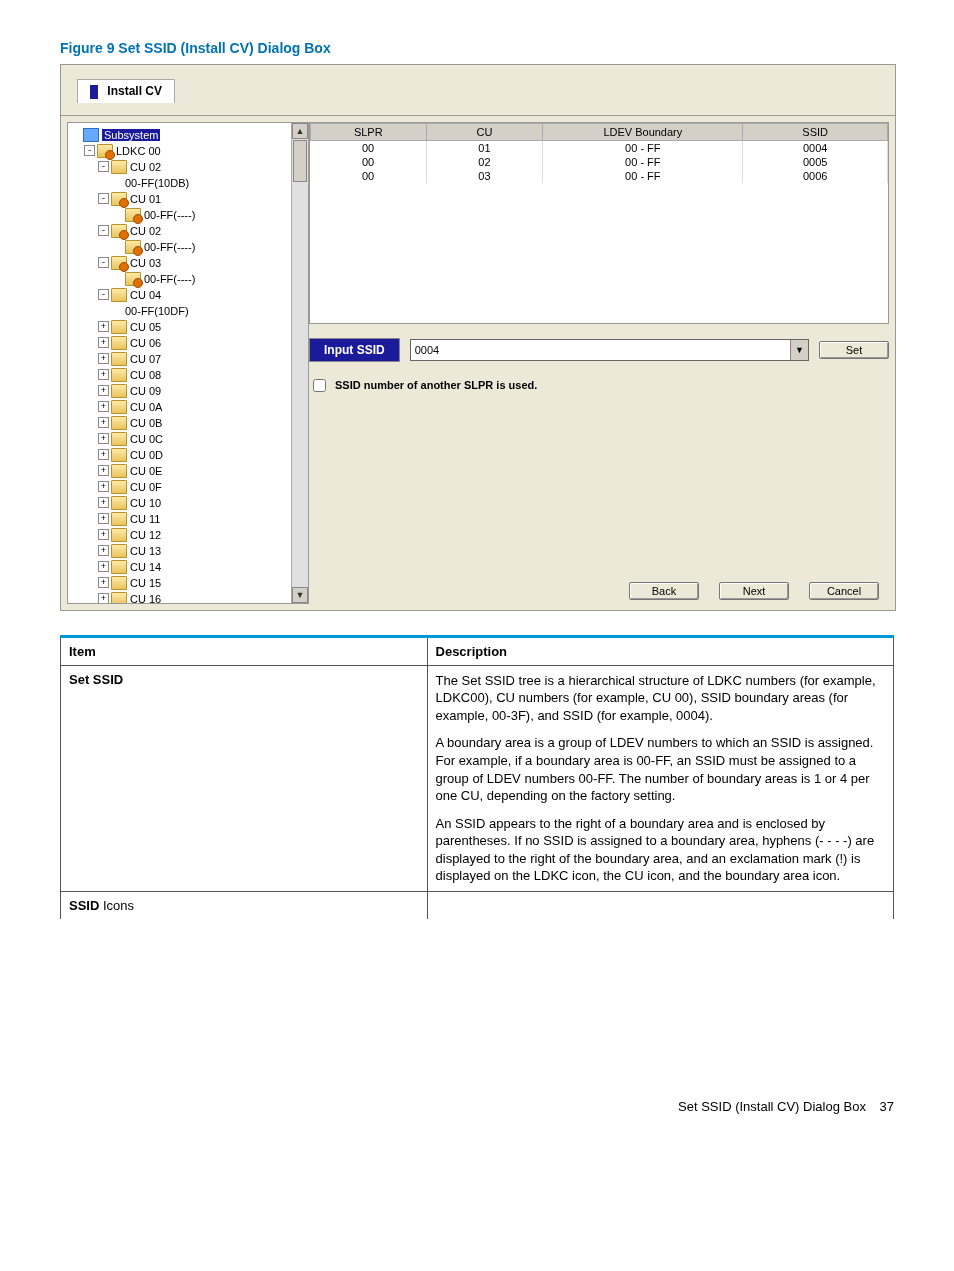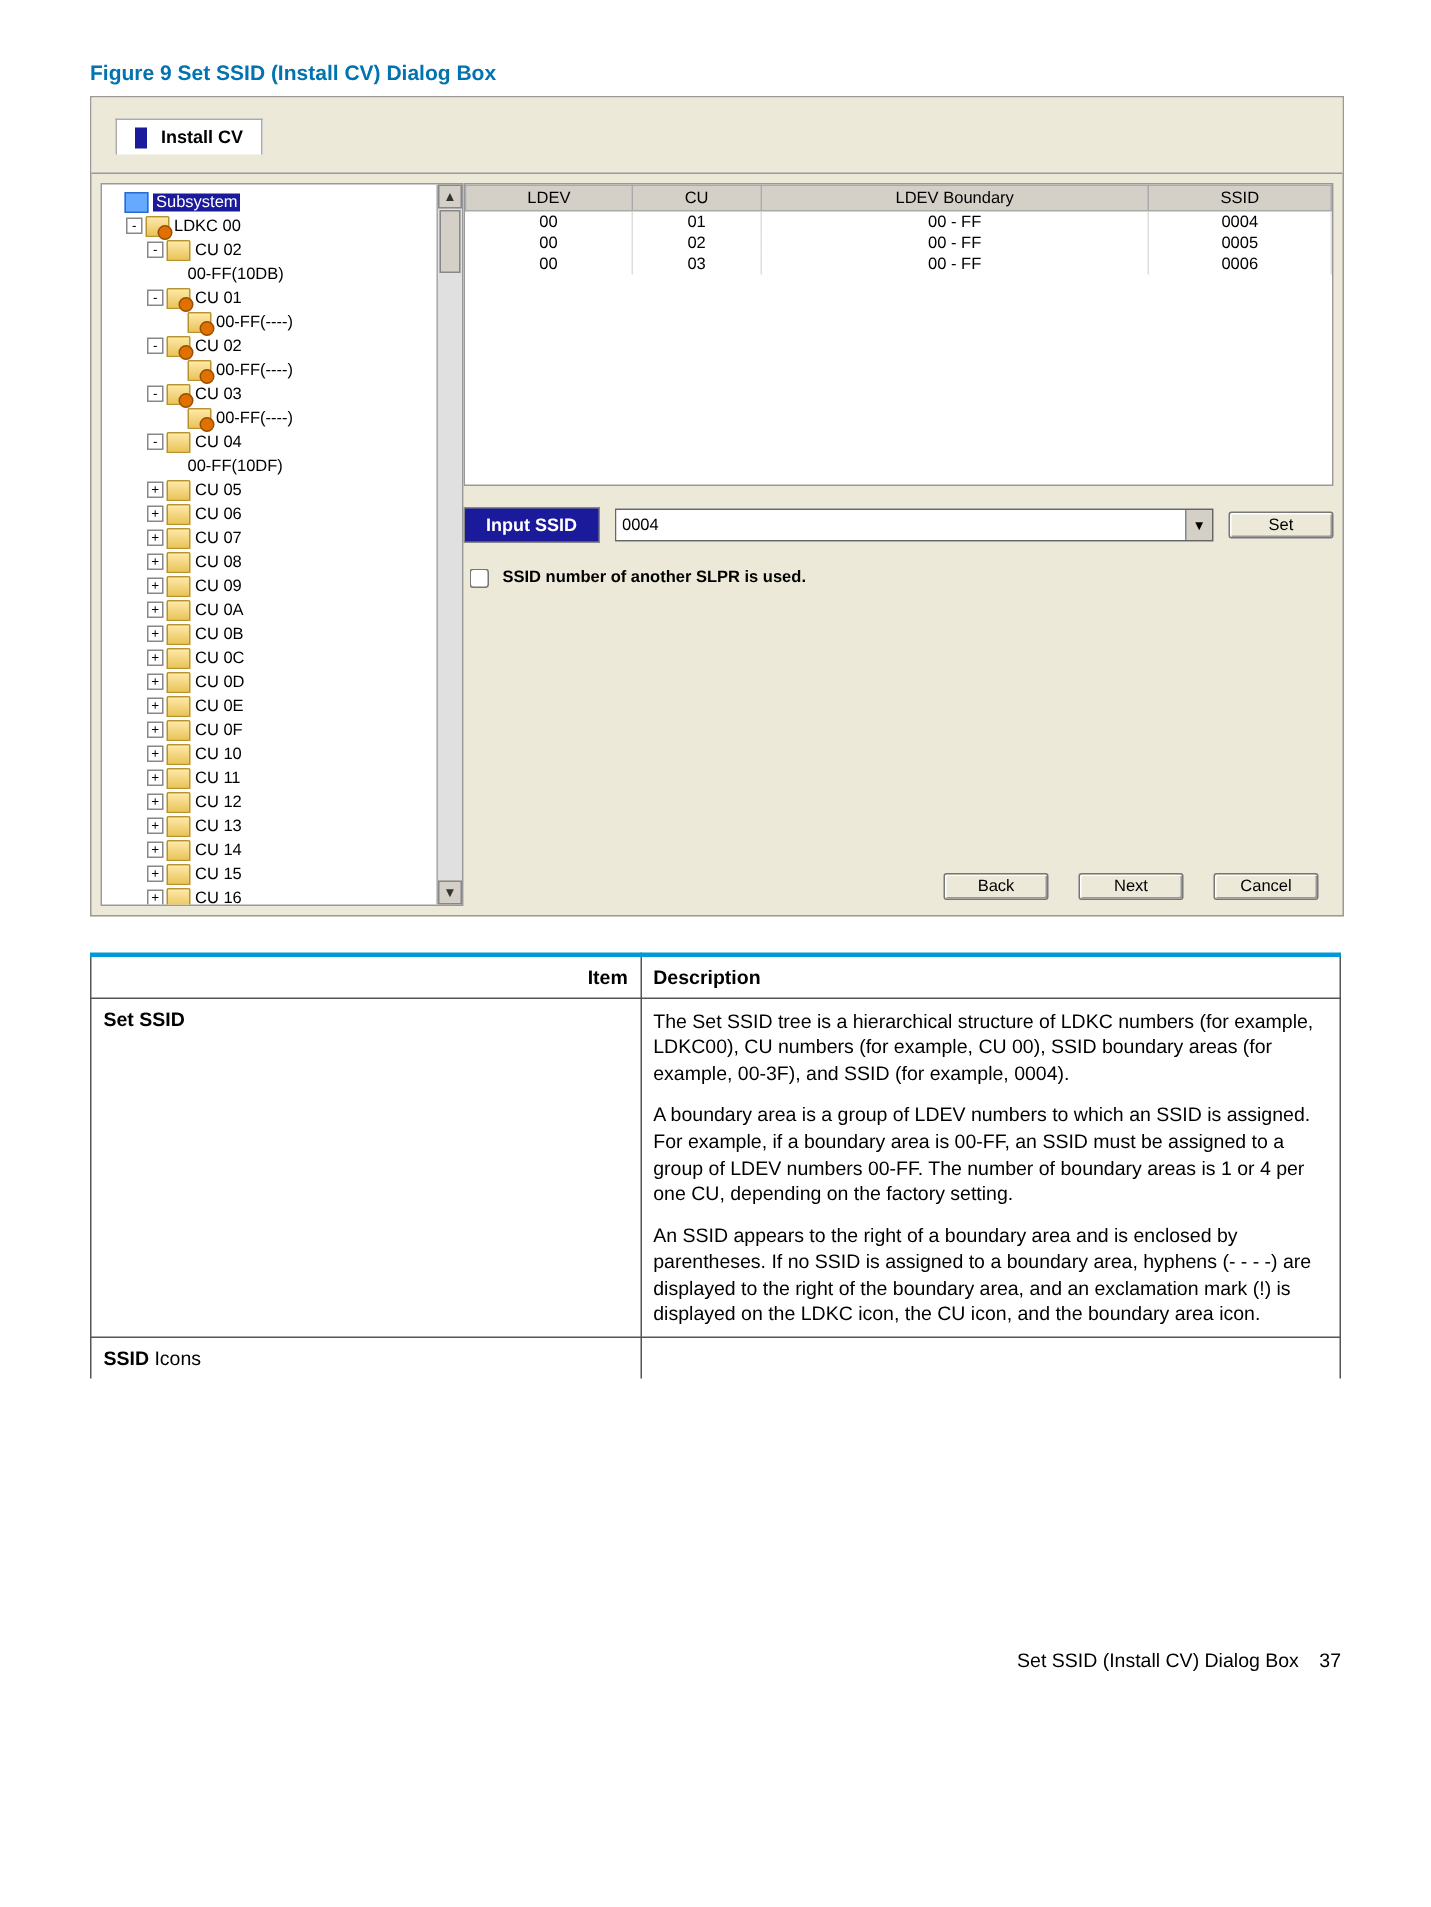--- a/index.html
+++ b/index.html
@@ -156,21 +156,21 @@
     font-size:11px;
   }
   .grid th {
     background:#d4d0c8;
     border:1px solid #aaa;
     padding:2px 4px;
     font-weight:normal;
   }
   .grid td {
     border-right:1px solid #ddd;
-    padding:1px 8px;
+    padding:1px 19px;
     text-align:center;
   }
   .input-row {
     display:flex;
     align-items:center;
     gap:10px;
     margin-top:14px;
   }
   .input-ssid-label {
     background:#1a1a9a;
@@ -454,21 +454,21 @@
         <div class="thumb" style="top:17px;height:40px;"></div>
         <div class="arrow" style="position:absolute;bottom:0;left:0;right:0;">▼</div>
       </div>
     </div>
 
     <div class="right-panel">
       <div class="grid">
         <table>
           <thead>
               <tr id="grid-head">
-                <th>LDEV</th>
+                <th>SLPR</th>
                 <th>CU</th>
                 <th>LDEV Boundary</th>
                 <th>SSID</th>
               </tr>
             </thead>
           <tbody id="grid-body">
               <tr>
                 <td>00</td>
                 <td>01</td>
                 <td>00 - FF</td>
@@ -509,21 +509,21 @@
         <button class="std-button">Next</button>
         <button class="std-button">Cancel</button>
       </div>
     </div>
   </div>
 </div>
 
 <table class="desc-table">
   <thead>
     <tr>
-      <th style="width:44%;text-align:right;">Item</th>
+      <th style="width:44%;">Item</th>
       <th>Description</th>
     </tr>
   </thead>
   <tbody id="desc-body">
       <tr>
         <td style="font-weight: bold;">Set SSID</td>
         <td class="desc-cell">
           <p>The Set SSID tree is a hierarchical structure of LDKC numbers (for example, LDKC00), CU numbers (for example, CU 00), SSID boundary areas (for example, 00-3F), and SSID (for example, 0004).</p>
           <p>A boundary area is a group of LDEV numbers to which an SSID is assigned. For example, if a boundary area is 00-FF, an SSID must be assigned to a group of LDEV numbers 00-FF. The number of boundary areas is 1 or 4 per one CU, depending on the factory setting.</p>
           <p>An SSID appears to the right of a boundary area and is enclosed by parentheses. If no SSID is assigned to a boundary area, hyphens (- - - -) are displayed to the right of the boundary area, and an exclamation mark (!) is displayed on the LDKC icon, the CU icon, and the boundary area icon.</p>

